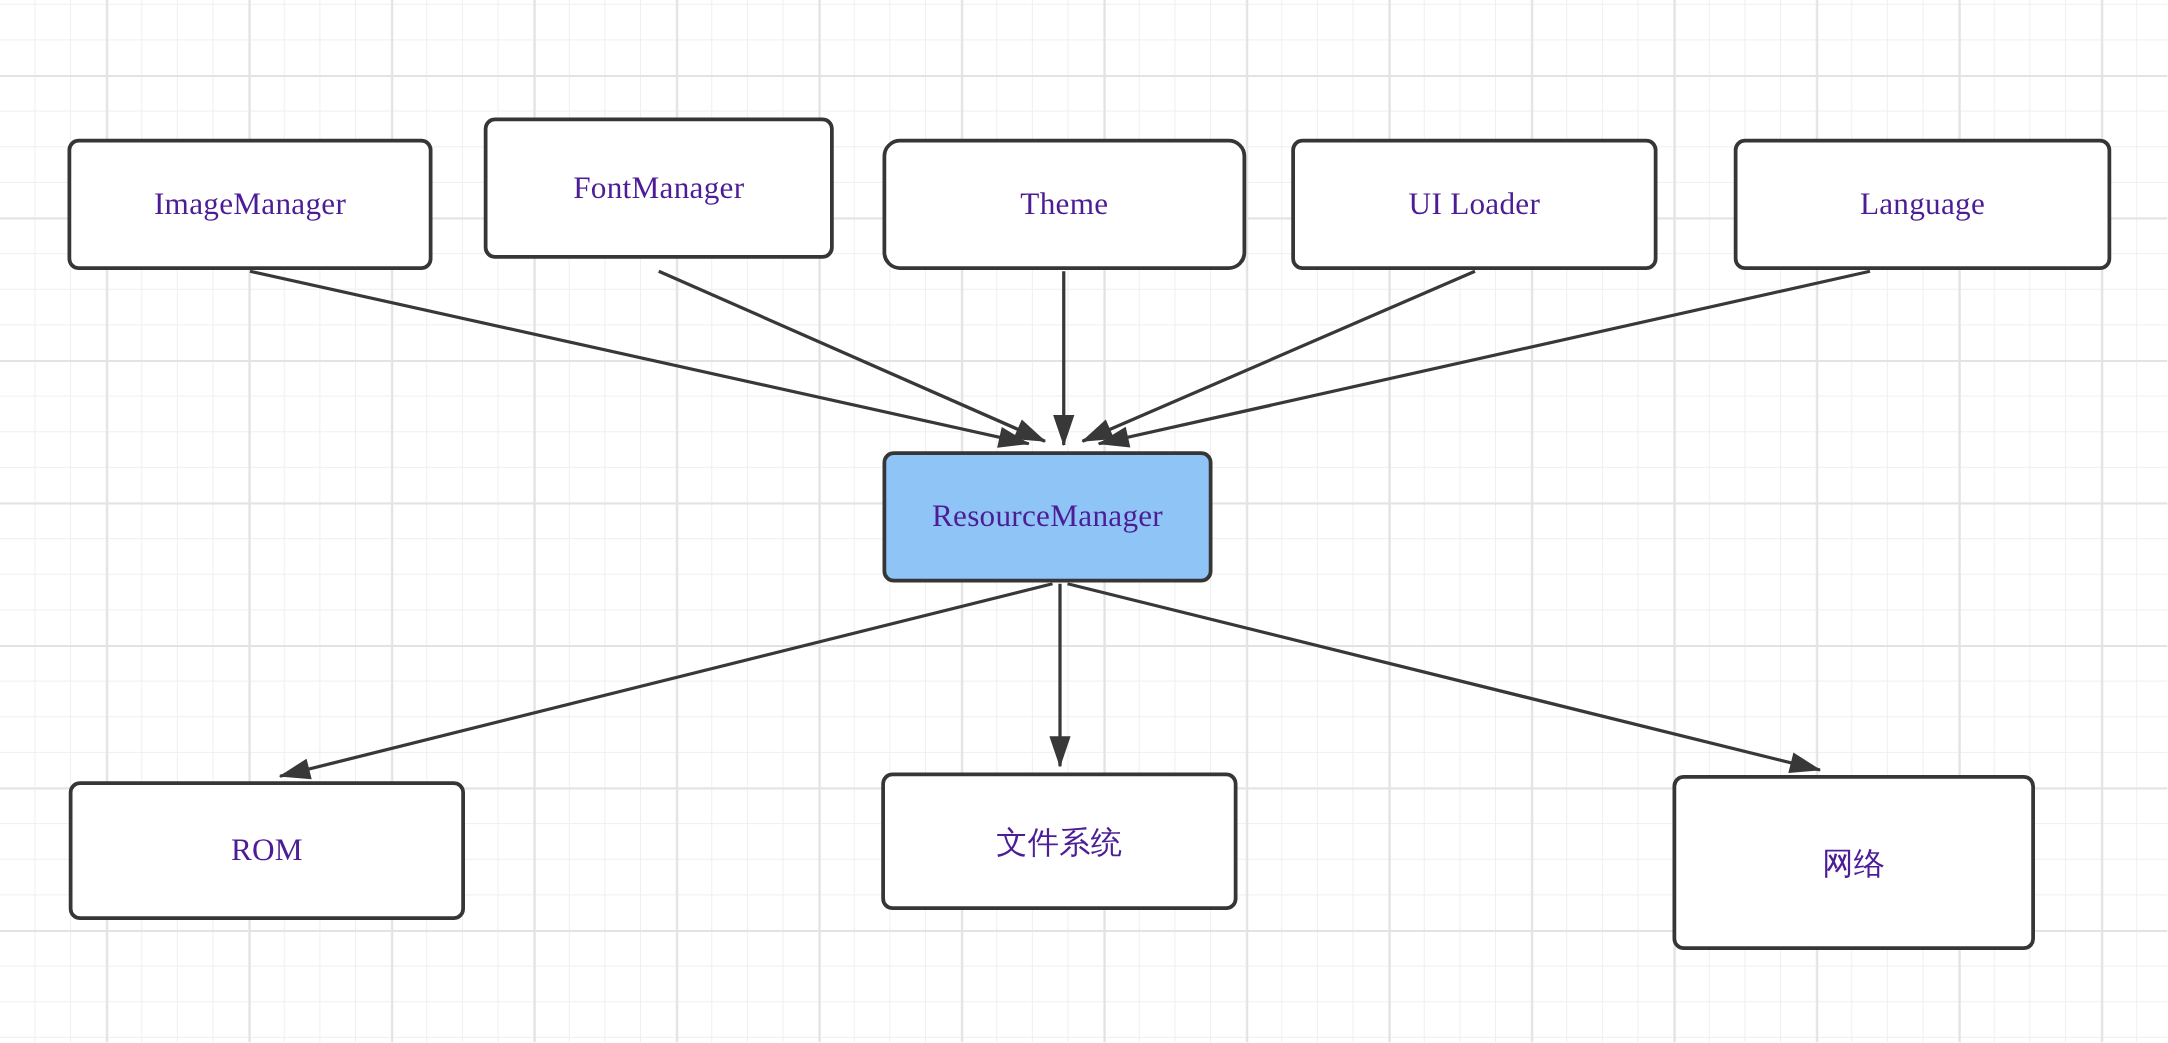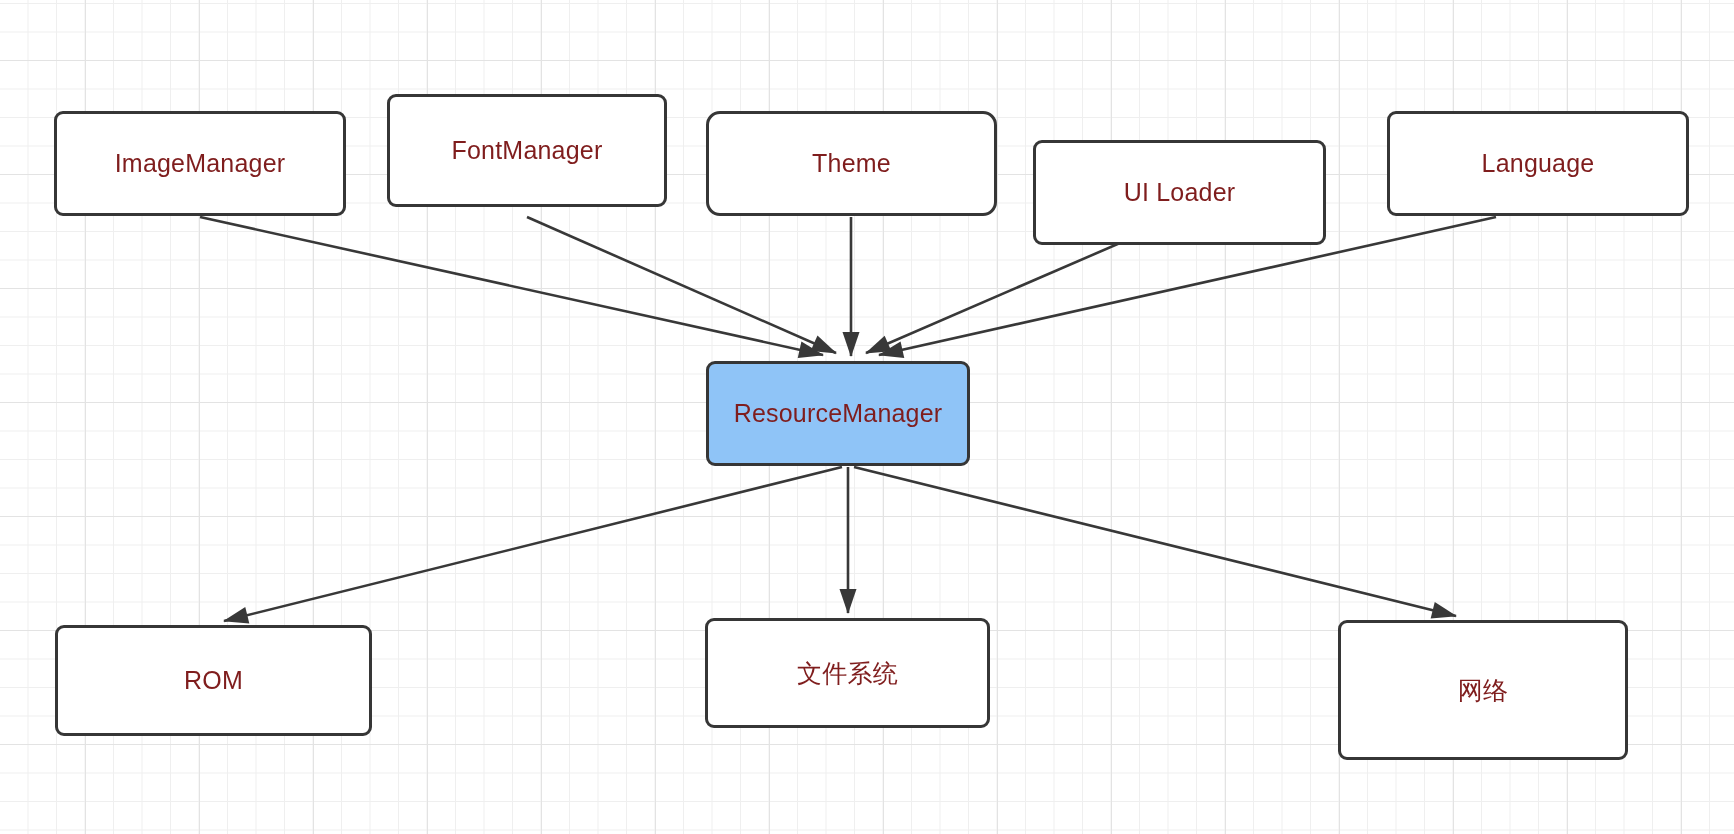--- a/index.html
+++ b/index.html
@@ -46,23 +46,24 @@
     position: absolute;
     box-sizing: border-box;
     border: 3px solid #363636;
     border-radius: 9px;
     background: #ffffff;
     display: flex;
     align-items: center;
     justify-content: center;
     text-align: center;
     font-size: 25px;
-    color: #7f1d1d;
+    color: #4c1d95;
     letter-spacing: 0.2px;
     cursor: default;
+    font-family: Liberation Serif, serif;
   }
   .node.highlight {
     background: #8FC4F7;
   }
   .node .node-label {
     display: block;
     padding: 0 8px;
     white-space: nowrap;
   }
 </style>
@@ -90,21 +91,21 @@
   <div id="nodes">
       <div class="node" style="left: 54px; top: 111px; width: 292px; height: 105px;">
         <span class="node-label">ImageManager</span>
       </div>
       <div class="node" style="left: 387px; top: 94px; width: 280px; height: 113px;">
         <span class="node-label">FontManager</span>
       </div>
       <div class="node" style="left: 706px; top: 111px; width: 291px; height: 105px; border-radius: 14px;">
         <span class="node-label">Theme</span>
       </div>
-      <div class="node" style="left: 1033px; top: 111px; width: 293px; height: 105px; margin-top: 29px;">
+      <div class="node" style="left: 1033px; top: 111px; width: 293px; height: 105px;">
         <span class="node-label">UI Loader</span>
       </div>
       <div class="node" style="left: 1387px; top: 111px; width: 302px; height: 105px;">
         <span class="node-label">Language</span>
       </div>
       <div class="node highlight" style="left: 706px; top: 361px; width: 264px; height: 105px;">
         <span class="node-label">ResourceManager</span>
       </div>
       <div class="node" style="left: 55px; top: 625px; width: 317px; height: 111px;">
         <span class="node-label">ROM</span>

